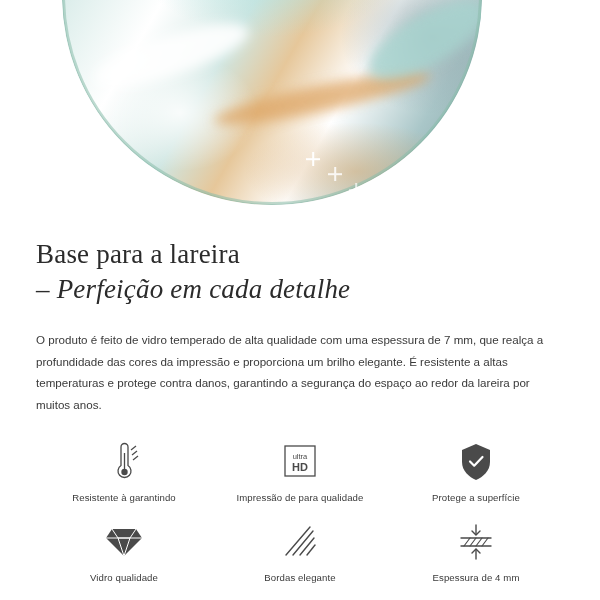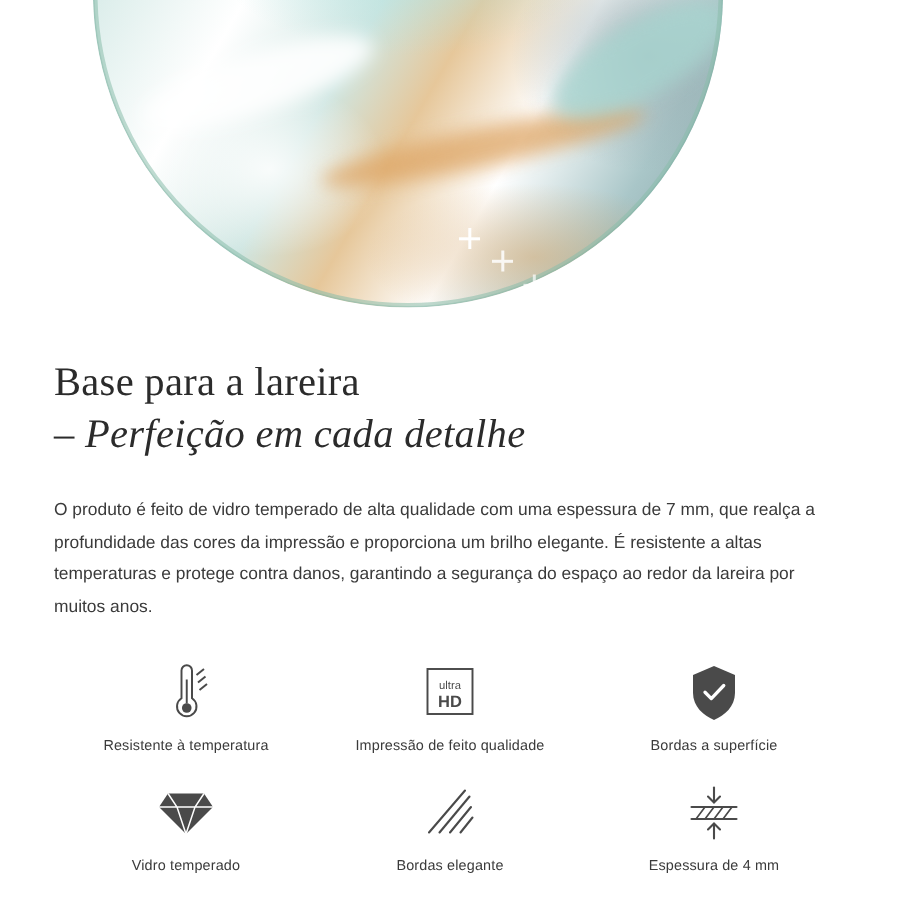--- a/index.html
+++ b/index.html
@@ -179,52 +179,52 @@
         <div class="feature-icon">
           <svg width="34" height="42" viewBox="0 0 34 42" fill="none" stroke="#4a4a4a" stroke-width="1.3">
             <path d="M14 6a3.5 3.5 0 0 1 7 0v18.5a6.5 6.5 0 1 1-7 0z"></path>
             <line x1="17.5" y1="12" x2="17.5" y2="28"></line>
             <circle cx="17.5" cy="31" r="3.2" fill="#4a4a4a" stroke="none"></circle>
             <line x1="24" y1="9" x2="29" y2="5"></line>
             <line x1="25" y1="14" x2="30" y2="10"></line>
             <line x1="26" y1="19" x2="31" y2="15"></line>
           </svg>
         </div>
-        <div class="feature-label">Resistente à temperatura</div>
+        <div class="feature-label">Resistente à garantindo</div>
       </div>
 
       <div class="feature">
         <div class="feature-icon">
           <svg width="42" height="40" viewBox="0 0 42 40">
             <rect x="6" y="4" width="30" height="30" fill="none" stroke="#4a4a4a" stroke-width="1.3"></rect>
             <text x="21" y="17" font-family="Liberation Sans, sans-serif" font-size="7.5" fill="#4a4a4a" text-anchor="middle">ultra</text>
             <text x="21" y="29" font-family="Liberation Sans, sans-serif" font-size="11" font-weight="bold" fill="#4a4a4a" text-anchor="middle">HD</text>
           </svg>
         </div>
-        <div class="feature-label">Impressão de feito qualidade</div>
+        <div class="feature-label">Impressão de para qualidade</div>
       </div>
 
       <div class="feature">
         <div class="feature-icon">
           <svg width="36" height="42" viewBox="0 0 36 42">
             <path d="M18 3 L32 9 V21 C32 30 25 36 18 39 C11 36 4 30 4 21 V9 Z" fill="#4a4a4a"></path>
             <path d="M12 20.5 l4.2 4.2 L24.5 16" fill="none" stroke="#ffffff" stroke-width="2.2" stroke-linecap="round" stroke-linejoin="round"></path>
           </svg>
         </div>
-        <div class="feature-label">Bordas a superfície</div>
+        <div class="feature-label">Protege a superfície</div>
       </div>
 
       <div class="feature">
         <div class="feature-icon">
           <svg width="40" height="36" viewBox="0 0 40 36">
             <path d="M8 5 H32 L38 14 L20 32 L2 14 Z" fill="#4a4a4a"></path>
             <path d="M2 14 H38 M8 5 L14 14 L20 32 M32 5 L26 14 L20 32 M14 14 H26" fill="none" stroke="#ffffff" stroke-width="1"></path>
           </svg>
         </div>
-        <div class="feature-label">Vidro temperado</div>
+        <div class="feature-label">Vidro qualidade</div>
       </div>
 
       <div class="feature">
         <div class="feature-icon">
           <svg width="40" height="38" viewBox="0 0 40 38" stroke="#4a4a4a" stroke-width="1.4" fill="none" stroke-linecap="round">
             <path d="M6 32 L30 4"></path>
             <path d="M13 32 L33 8"></path>
             <path d="M20 32 L34 15"></path>
             <path d="M27 32 L35 22"></path>
           </svg>

